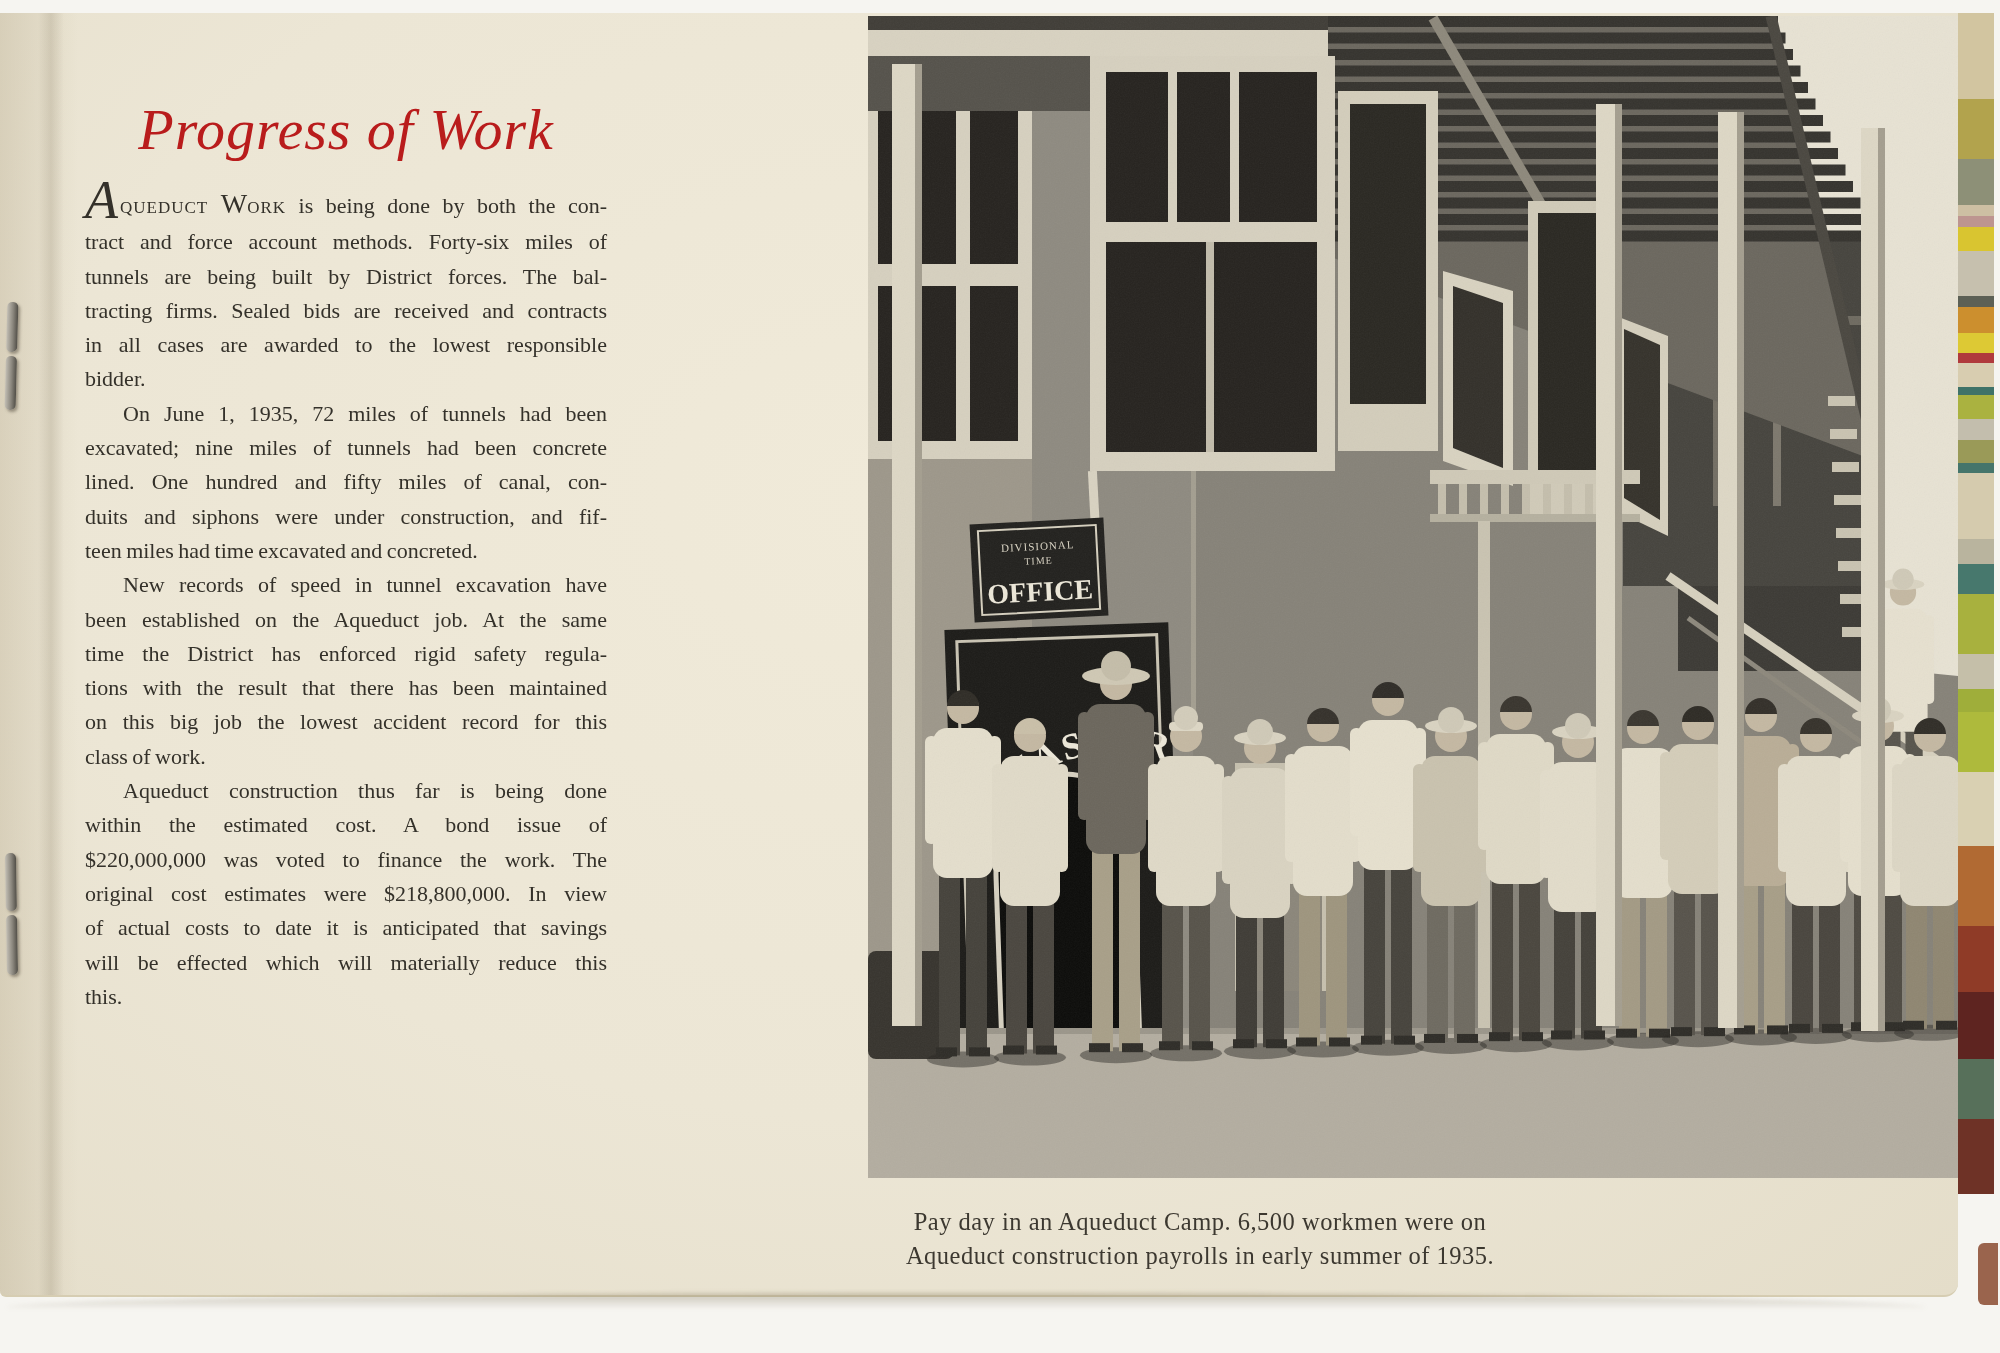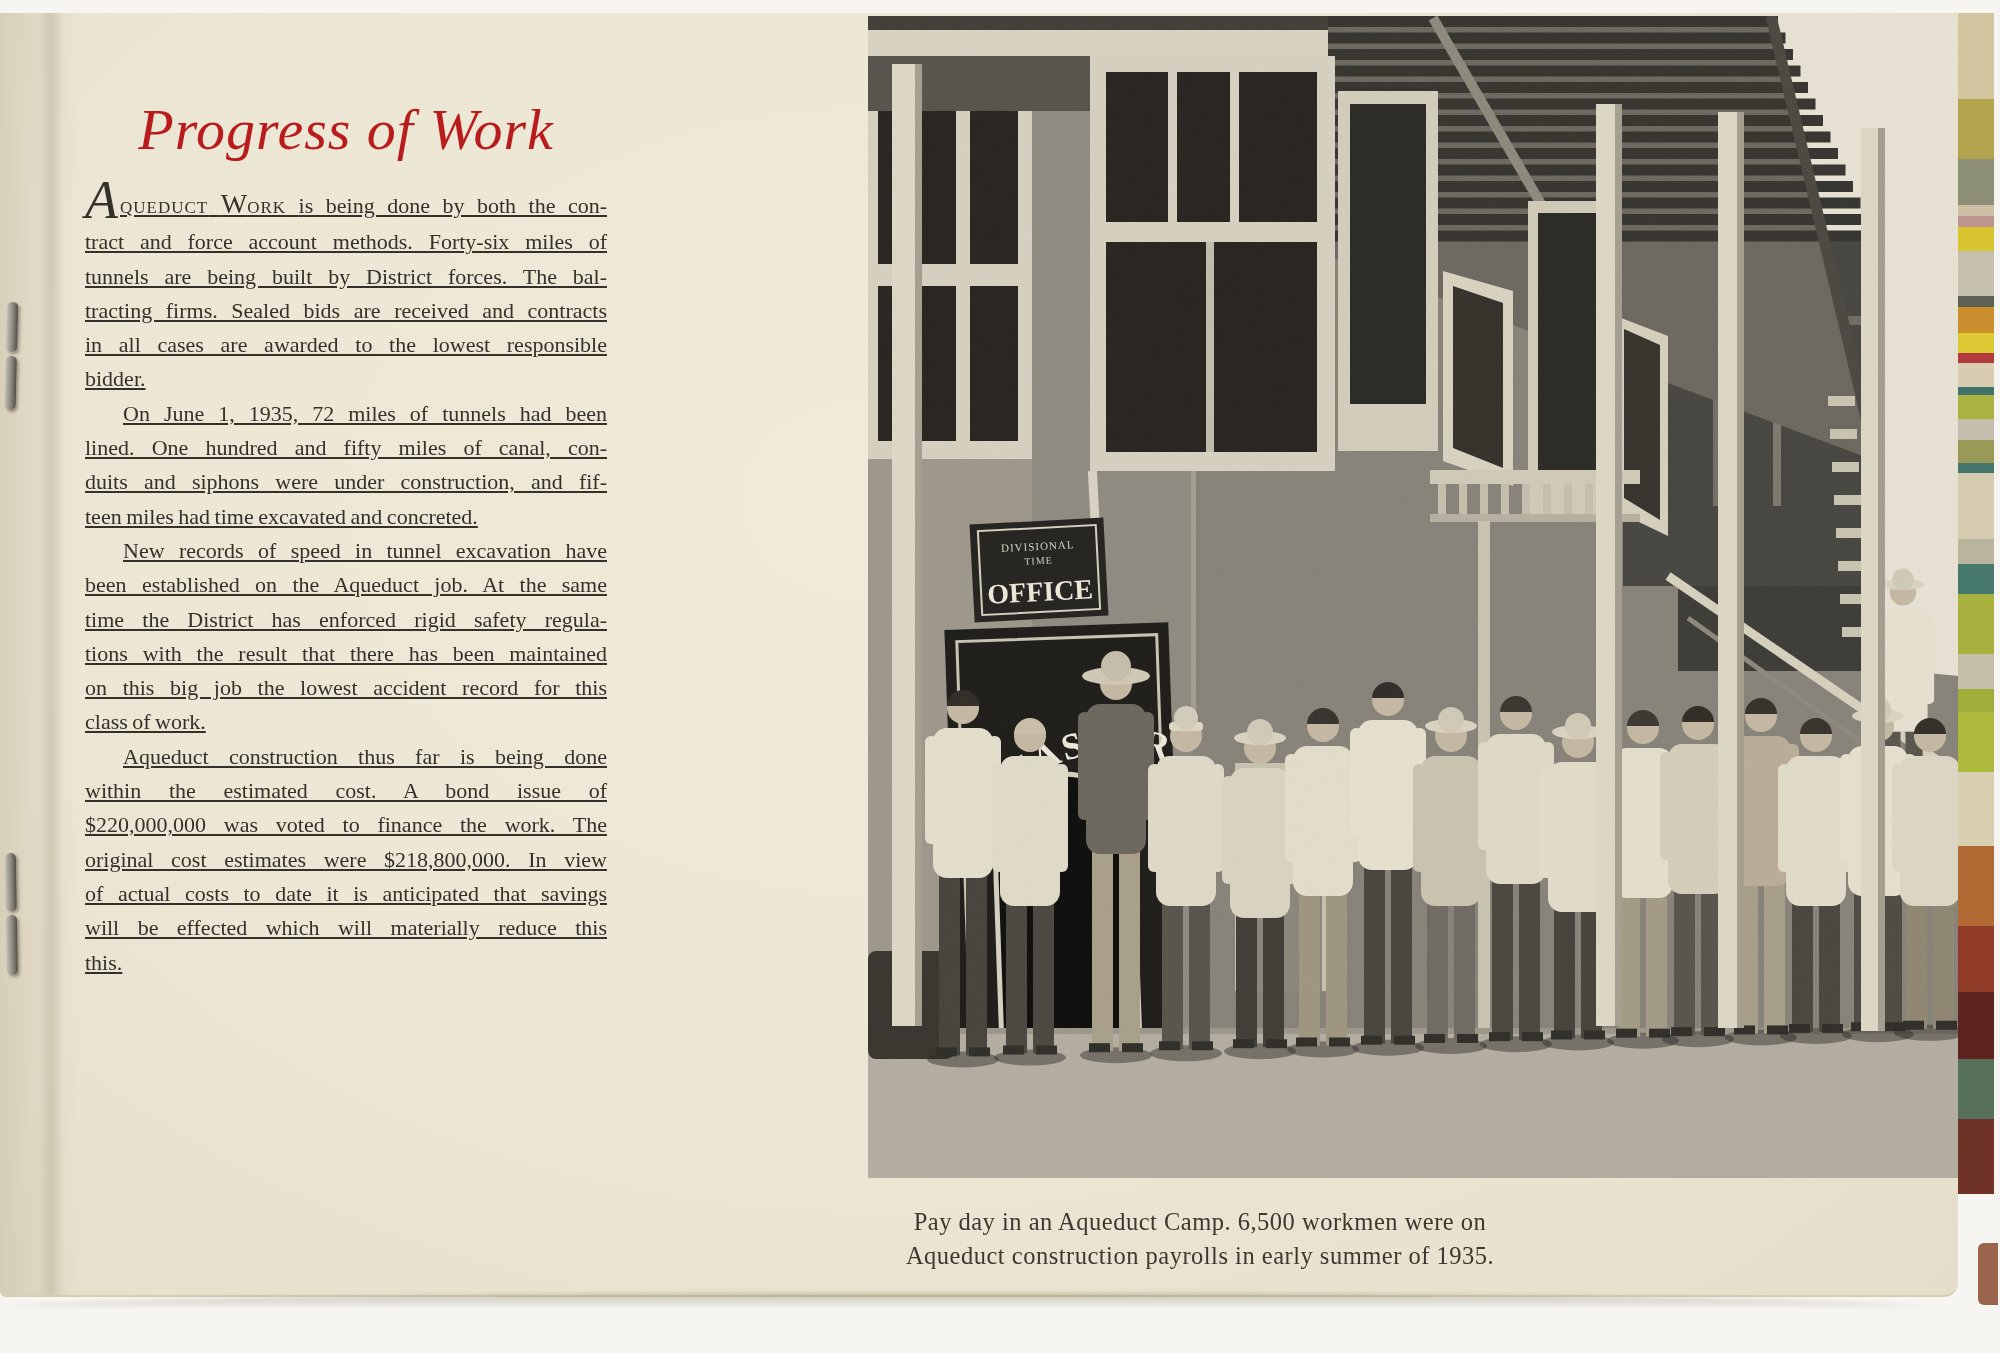--- a/index.html
+++ b/index.html
@@ -33,21 +33,21 @@
     position:absolute;left:0;width:11px;
     background:linear-gradient(90deg,#c3bfb5,#8a867d 55%,#514e47);
     border-radius:5px;box-shadow:2px 2px 3px rgba(70,62,48,.45);
   }
   
   .column{position:absolute;left:85px;top:96px;width:522px;color:#34312a;}
   .heading{
     text-align:center;font-style:italic;font-weight:500;font-size:58px;
     letter-spacing:1px;color:#b91c1c;
   }
-  .bodytext{margin-top:24px;font-size:22px;line-height:34.3px;word-spacing:-1px;text-decoration:underline;}
+  .bodytext{margin-top:24px;font-size:22px;line-height:34.3px;word-spacing:-1px;}
   .line{text-align:justify;text-align-last:justify;}
   .line.last{text-align-last:left;}
   .line.indent{text-indent:38px;}
   .cap1{font-size:54px;font-style:italic;line-height:0;position:relative;top:5px;margin-right:2px;}
   .sc{font-size:17px;letter-spacing:1px;}
   .cap2{font-size:28px;}
   
   .caption{
     position:absolute;left:880px;top:1205px;width:640px;
     text-align:center;font-size:24.5px;line-height:33.5px;
@@ -83,20 +83,21 @@
 <div class="column">
   <div class="heading">Progress of Work</div>
   <div class="bodytext" id="bodytext">
     <div class="line" id="lead-line"><span class="cap1">A</span><span class="sc">QUEDUCT</span> <span class="cap2">W</span><span class="sc">ORK</span> <span>is being done by both the con-</span></div>
   <div class="line">tract and force account methods. Forty-six miles of</div>
       <div class="line">tunnels are being built by District forces. The bal-</div>
       <div class="line">tracting firms. Sealed bids are received and contracts</div>
       <div class="line">in all cases are awarded to the lowest responsible</div>
       <div class="line last">bidder.</div>
       <div class="line indent">On June 1, 1935, 72 miles of tunnels had been</div>
+      <div class="line">excavated; nine miles of tunnels had been concrete</div>
       <div class="line">lined. One hundred and fifty miles of canal, con-</div>
       <div class="line">duits and siphons were under construction, and fif-</div>
       <div class="line last">teen miles had time excavated and concreted.</div>
       <div class="line indent">New records of speed in tunnel excavation have</div>
       <div class="line">been established on the Aqueduct job. At the same</div>
       <div class="line">time the District has enforced rigid safety regula-</div>
       <div class="line">tions with the result that there has been maintained</div>
       <div class="line">on this big job the lowest accident record for this</div>
       <div class="line last">class of work.</div>
       <div class="line indent">Aqueduct construction thus far is being done</div>

